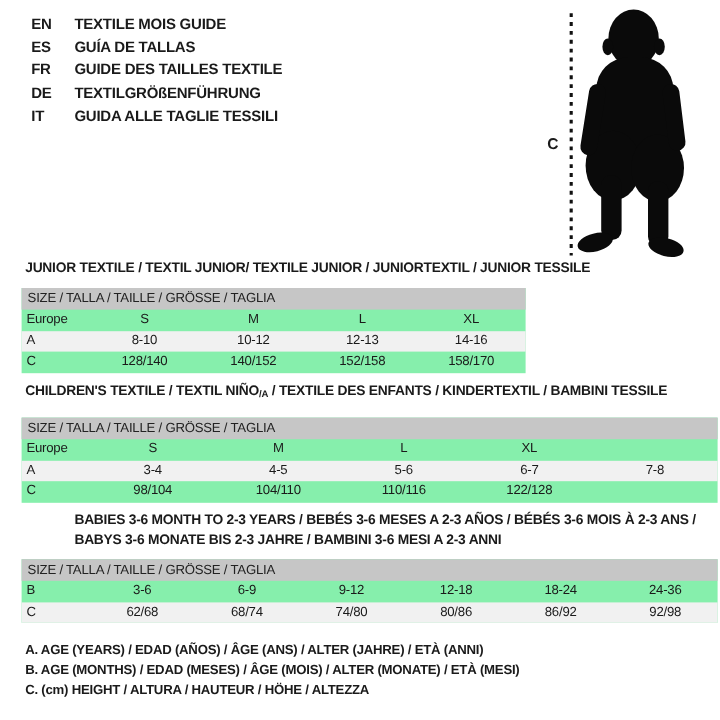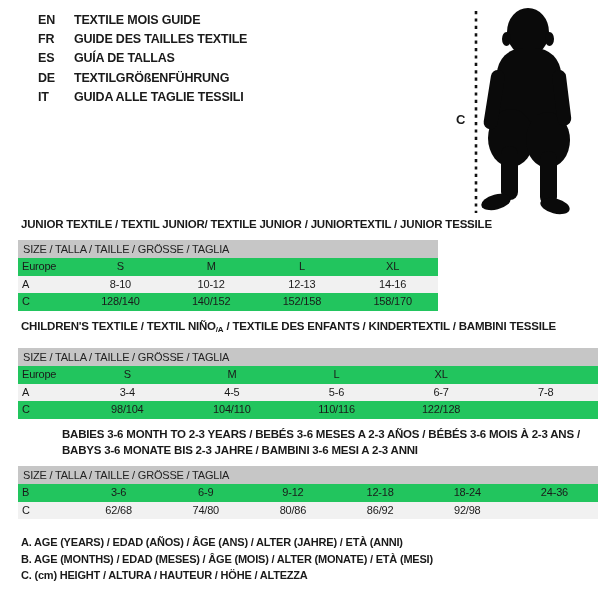--- a/index.html
+++ b/index.html
@@ -4,34 +4,34 @@
 <style>
   html,body{margin:0;padding:0;}
   body{
     width:600px;height:600px;background:#ffffff;position:relative;
     font-family:"Liberation Sans", sans-serif;color:#1a1a1a;
     -webkit-font-smoothing:antialiased;overflow:hidden;
   }
   .abs{position:absolute;}
 
   
-  .lang-block{left:38px;top:11px;}
+  .lang-block{left:26px;top:11px;}
   .lang-row{display:grid;grid-template-columns:36px auto;font-weight:bold;
     font-size:12.5px;line-height:19.2px;letter-spacing:-0.2px;white-space:nowrap;}
 
   
   .fig{left:455px;top:6px;width:125px;height:212px;}
 
   
   .sec-title{font-weight:bold;font-size:11.5px;letter-spacing:-0.2px;white-space:nowrap;}
   .sec-title .subsc{font-size:8px;vertical-align:-2px;}
   .title2line div{line-height:15.5px;margin-left:41px;}
 
   
-  .tbl{background:#22c55e;}
+  .tbl{background:#86efac;}
   .bar{background:#c6c6c6;height:18px;line-height:18px;font-size:11px;
     padding-left:5px;color:#222;letter-spacing:-0.2px;}
   .trow{display:grid;height:17.5px;line-height:17.5px;font-size:11px;letter-spacing:-0.2px;}
   .t4{grid-template-columns:57px repeat(4,1fr);}
   .t5{grid-template-columns:57px repeat(5,1fr);}
   .t6{grid-template-columns:57px repeat(6,1fr);}
   .trow .c{text-align:center;overflow:hidden;}
   .trow .lbl{text-align:left;padding-left:4px;}
   .stripe{background:#f1f1f1;}
 
@@ -41,26 +41,26 @@
 </style>
 </head>
 <body>
 
 <div class="abs lang-block">
   <div class="lang-row">
     <span>EN</span>
     <span>TEXTILE MOIS GUIDE</span>
   </div>
   <div class="lang-row">
+    <span>ES</span>
+    <span>GUÍA DE TALLAS</span>
+  </div>
+  <div class="lang-row">
     <span>FR</span>
     <span>GUIDE DES TAILLES TEXTILE</span>
-  </div>
-  <div class="lang-row">
-    <span>ES</span>
-    <span>GUÍA DE TALLAS</span>
   </div>
   <div class="lang-row">
     <span>DE</span>
     <span>TEXTILGRÖßENFÜHRUNG</span>
   </div>
   <div class="lang-row">
     <span>IT</span>
     <span>GUIDA ALLE TAGLIE TESSILI</span>
   </div>
 </div>
@@ -150,20 +150,21 @@
     <span class="c">3-6</span>
     <span class="c">6-9</span>
     <span class="c">9-12</span>
     <span class="c">12-18</span>
     <span class="c">18-24</span>
     <span class="c">24-36</span>
   </div>
   <div class="trow t6 stripe">
     <span class="c lbl">C</span>
     <span class="c">62/68</span>
+    <span class="c">68/74</span>
     <span class="c">74/80</span>
     <span class="c">80/86</span>
     <span class="c">86/92</span>
     <span class="c">92/98</span>
   </div>
 </div>
 
 <div class="abs notes" style="left:21px;top:534px;">
   <div>A. AGE (YEARS) / EDAD (AÑOS) / ÂGE (ANS) / ALTER (JAHRE) / ETÀ (ANNI)</div>
   <div>B. AGE (MONTHS) / EDAD (MESES) / ÂGE (MOIS) / ALTER (MONATE) / ETÀ (MESI)</div>

